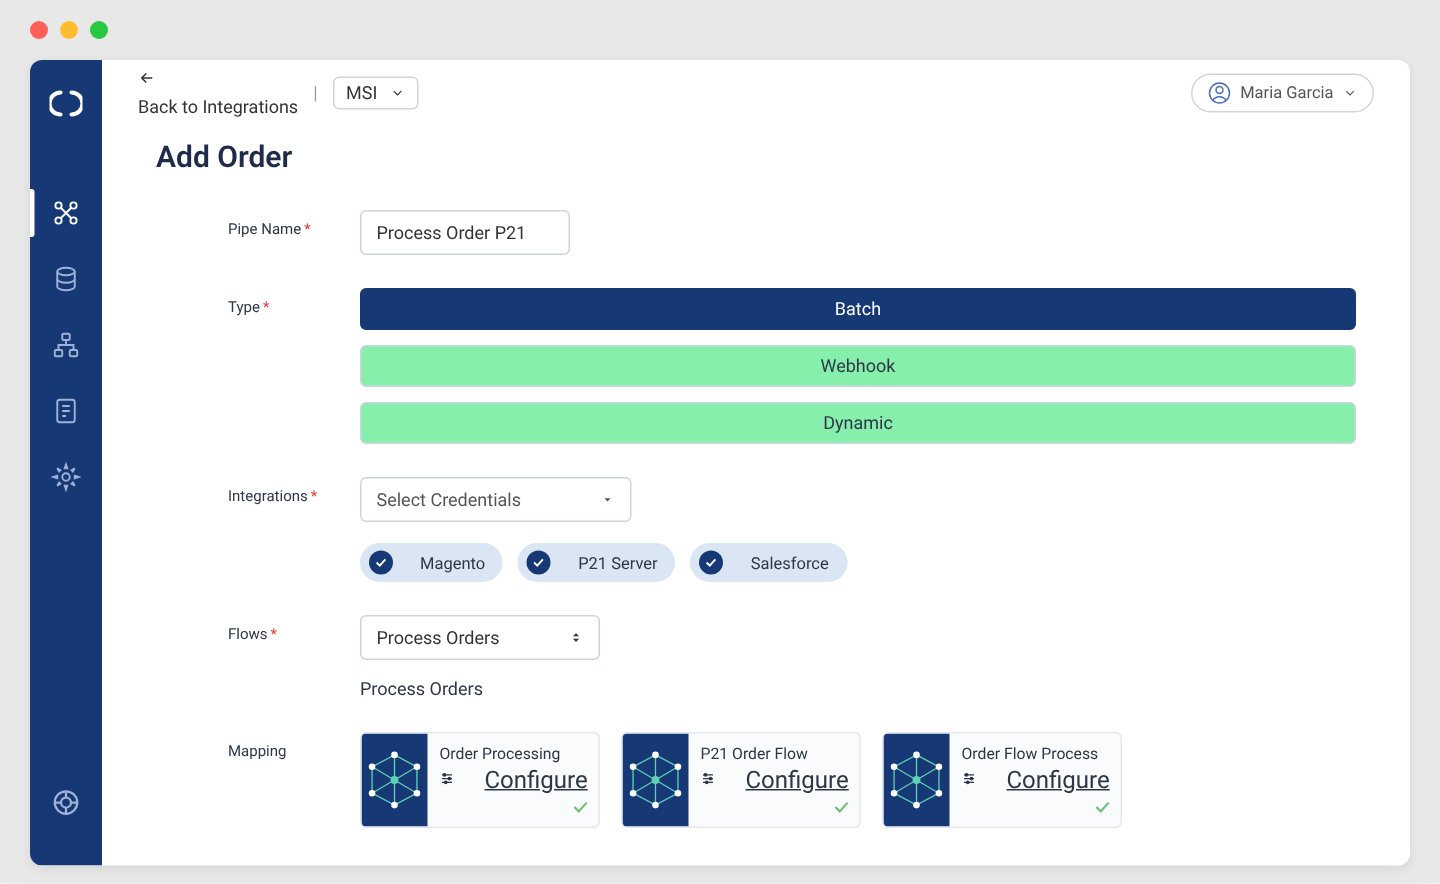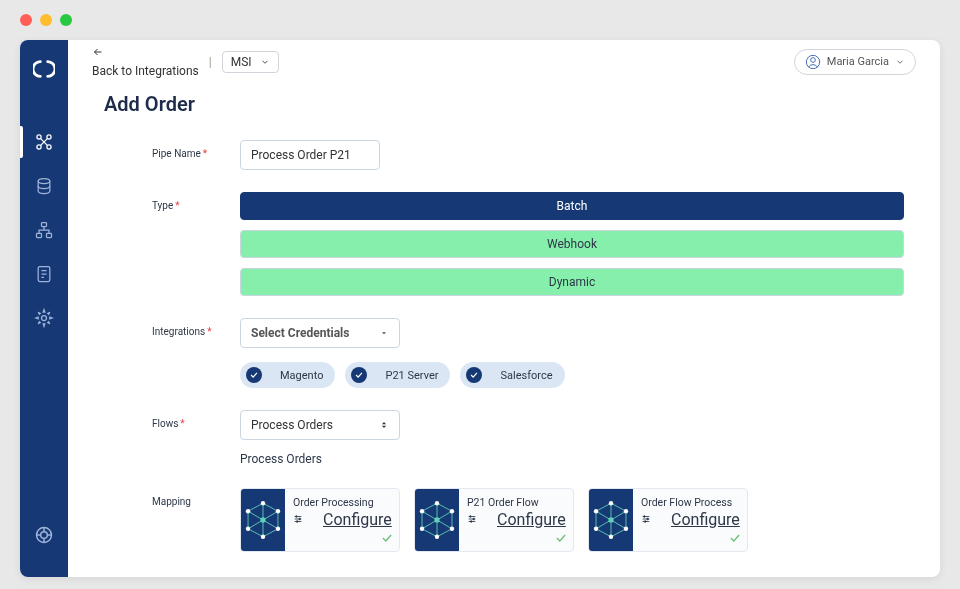--- a/index.html
+++ b/index.html
@@ -28,21 +28,21 @@
 .content { padding: 0 36px 20px 36px; flex: 1; overflow: auto; }
 h1.page-title { font-size: 20px; font-weight: 600; color: #1e2b4a; margin: 8px 0 24px 0; }
 .form-row { display: flex; align-items: flex-start; margin-bottom: 22px; }
 .form-label { width: 136px; padding-left: 48px; font-size: 10px; color: #2d3748; padding-top: 8px; }
 .req { color: #e53e3e; margin-left: 2px; }
 .form-field { flex: 1; }
 .text-input { width: 140px; border: 1px solid #cbd5e0; border-radius: 4px; padding: 7px 10px; font-size: 12px; color: #333; }
 .seg-group { display: flex; gap: 10px; flex-direction: column; }
 .seg-btn { border: 1px solid #cbd5e0; background: #86efac; border-radius: 4px; padding: 6px 14px; font-size: 12px; color: #2d3748; cursor: pointer; }
 .seg-btn.active { background: #163975; color: #fff; border-color: #163975; }
-.select-box { width: 160px; border: 1px solid #cbd5e0; border-radius: 4px; padding: 7px 10px; font-size: 12px; color: #555; background: #fff; display: flex; align-items: center; justify-content: space-between; cursor: pointer; font-weight: bold; }
+.select-box { width: 181px; border: 1px solid #cbd5e0; border-radius: 4px; padding: 7px 10px; font-size: 12px; color: #555; background: #fff; display: flex; align-items: center; justify-content: space-between; cursor: pointer; }
 .chips { display: flex; gap: 10px; margin-top: 14px; }
 .chip { background: #dbe6f5; border-radius: 14px; padding: 5px 12px 5px 6px; font-size: 11px; color: #2d3748; display: flex; align-items: center; gap: 18px; }
 .chip-check { width: 16px; height: 16px; border-radius: 50%; background: #163975; display: flex; align-items: center; justify-content: center; color: #fff; }
 .flows-select { width: 160px; border: 1px solid #cbd5e0; border-radius: 4px; padding: 7px 10px; font-size: 12px; color: #333; background: #fff; display: flex; align-items: center; justify-content: space-between; cursor: pointer; }
 .flows-sub { font-size: 12px; color: #2d3748; margin-top: 12px; }
 .mapping-cards { display: flex; gap: 14px; }
 .map-card { width: 160px; height: 64px; border: 1px solid #e2e8f0; border-radius: 4px; display: flex; overflow: hidden; background: #fafbfc; }
 .map-thumb { width: 54px; background: #163975; display: flex; align-items: center; justify-content: center; }
 .map-body { flex: 1; padding: 8px 8px 6px 8px; display: flex; flex-direction: column; justify-content: flex-start; position: relative; }
 .map-title { font-size: 10.5px; color: #2d3748; line-height: 1.2; }

